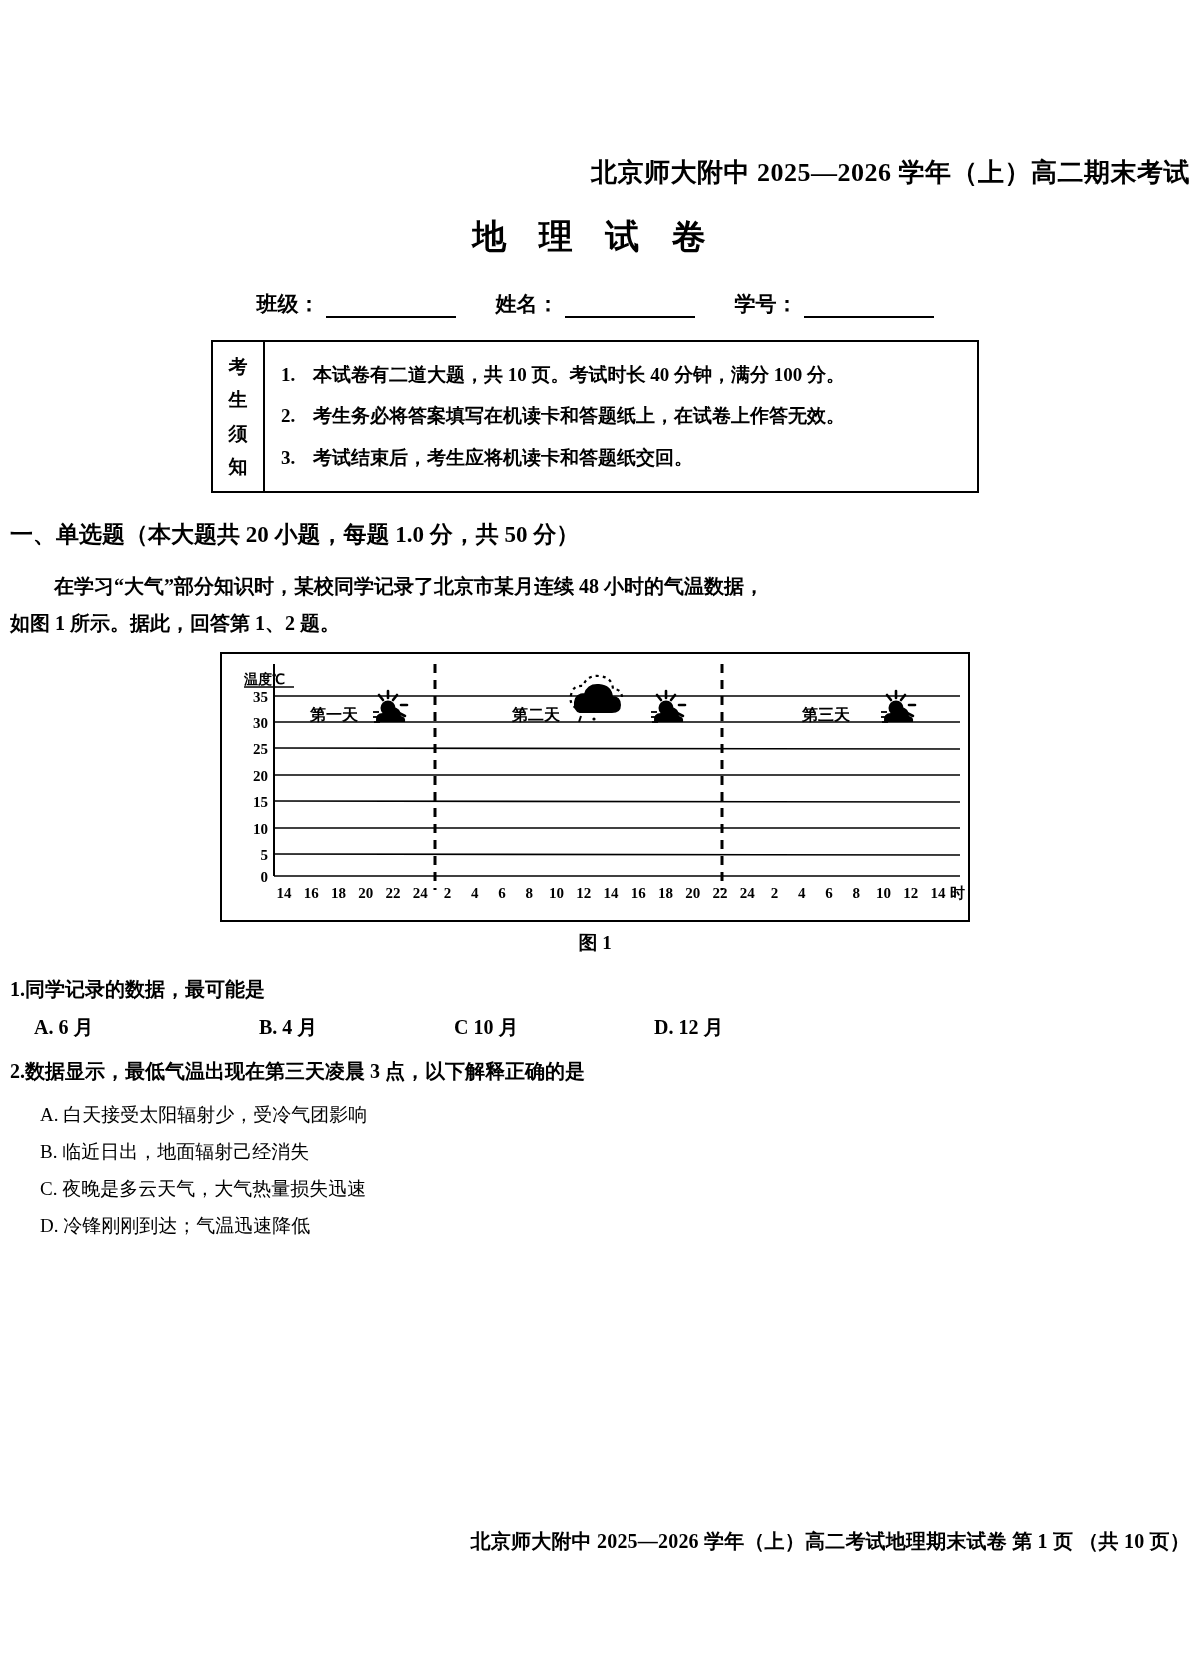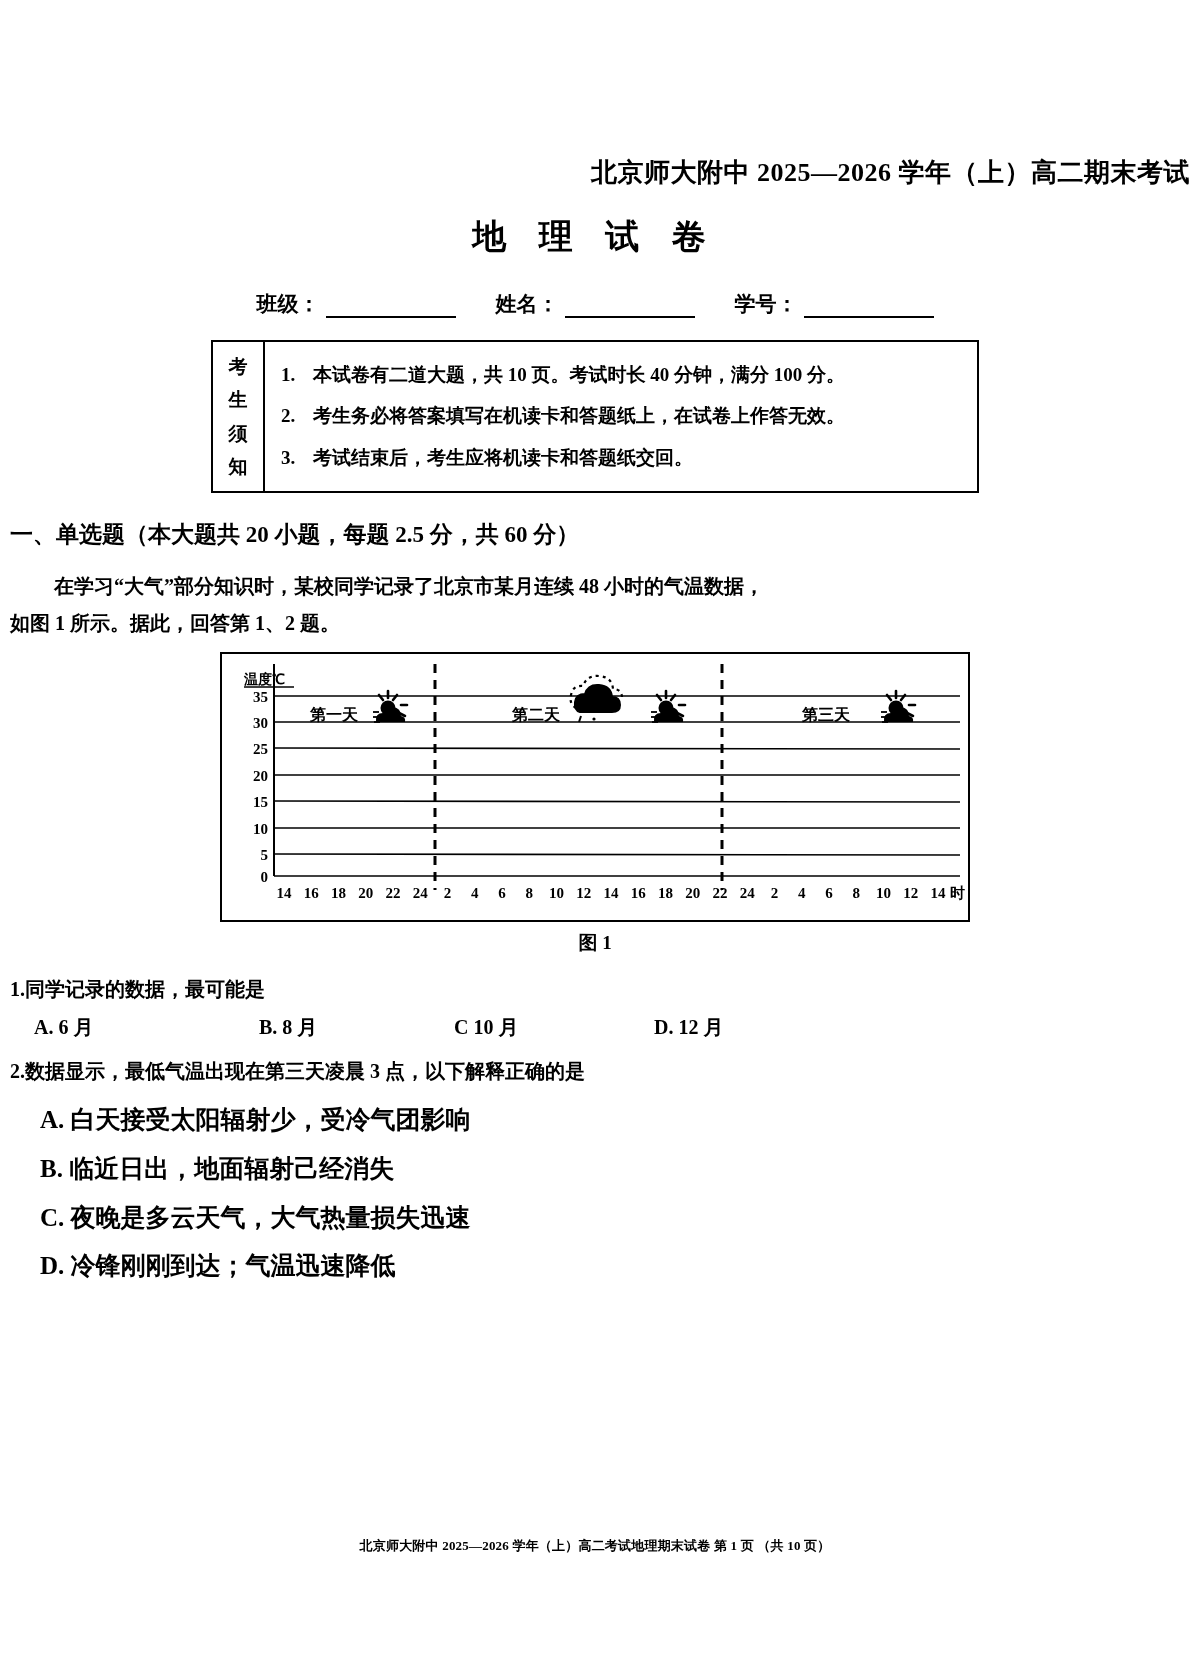--- a/index.html
+++ b/index.html
@@ -135,33 +135,33 @@
     font-size: 20px;
     font-weight: bold;
   }
   .opt-row-inline > span { display:inline-block; }
   .opt-a { width: 225px; }
   .opt-b { width: 195px; }
   .opt-c { width: 200px; }
   .opt-d { width: 150px; }
   .opt-stack { margin: 8px 0 0 30px; }
   .opt-line {
-    font-size: 25px;
-    font-weight: bold;
+    font-size: 19px;
+    font-weight: normal;
     line-height: 1.95;
   }
 
   
   .footer {
     position: absolute;
     left: 0;
     right: 0;
     bottom: 278px;
-    text-align: center;
-    font-size: 13px;
+    text-align: right;
+    font-size: 20px;
     font-weight: bold;
     letter-spacing: 0.2px;
   }
 </style>
 </head>
 <body>
 
 <div class="page">
 
   <div class="doc-title">北京师大附中 2025—2026 学年（上）高二期末考试</div>
@@ -198,21 +198,21 @@
         <span class="notice-num">2.</span>
         <span>考生务必将答案填写在机读卡和答题纸上，在试卷上作答无效。</span>
       </div>
       <div class="notice-item">
         <span class="notice-num">3.</span>
         <span>考试结束后，考生应将机读卡和答题纸交回。</span>
       </div>
     </div>
   </div>
 
-  <div class="section-head">一、单选题（本大题共 20 小题，每题 2.5 分，共 60 分）</div>
+  <div class="section-head">一、单选题（本大题共 20 小题，每题 1.0 分，共 50 分）</div>
 
   <div class="passage">
     <span class="indent"></span><span>在学习“大气”部分知识时，某校同学记录了北京市某月连续 48 小时的气温数据，</span><br>
     <span>如图 1 所示。据此，回答第 1、2 题。</span>
   </div>
 
   <div class="figure-wrap">
     <div class="figure-box">
       <svg class="chart-svg" width="746" height="266" viewBox="0 0 746 266">
 
@@ -340,21 +340,21 @@
         <text x="728" y="244" font-size="15" font-weight="bold" font-family="'Liberation Serif',serif">时</text>
       </svg>
     </div>
     <div class="fig-caption">图 1</div>
   </div>
 
   <div class="question">
     <span class="q-stem"><span>1.</span><span>同学记录的数据，最可能是</span></span>
     <div class="opt-row-inline">
       <span class="opt-a">A. 6 月</span>
-      <span class="opt-b">B. 8 月</span>
+      <span class="opt-b">B. 4 月</span>
       <span class="opt-c">C 10 月</span>
       <span class="opt-d">D. 12 月</span>
     </div>
   </div>
 
   <div class="question">
     <span class="q-stem"><span>2.</span><span>数据显示，最低气温出现在第三天凌晨 3 点，以下解释正确的是</span></span>
     <div class="opt-stack">
       <div class="opt-line">A. 白天接受太阳辐射少，受冷气团影响</div>
       <div class="opt-line">B. 临近日出，地面辐射己经消失</div>

